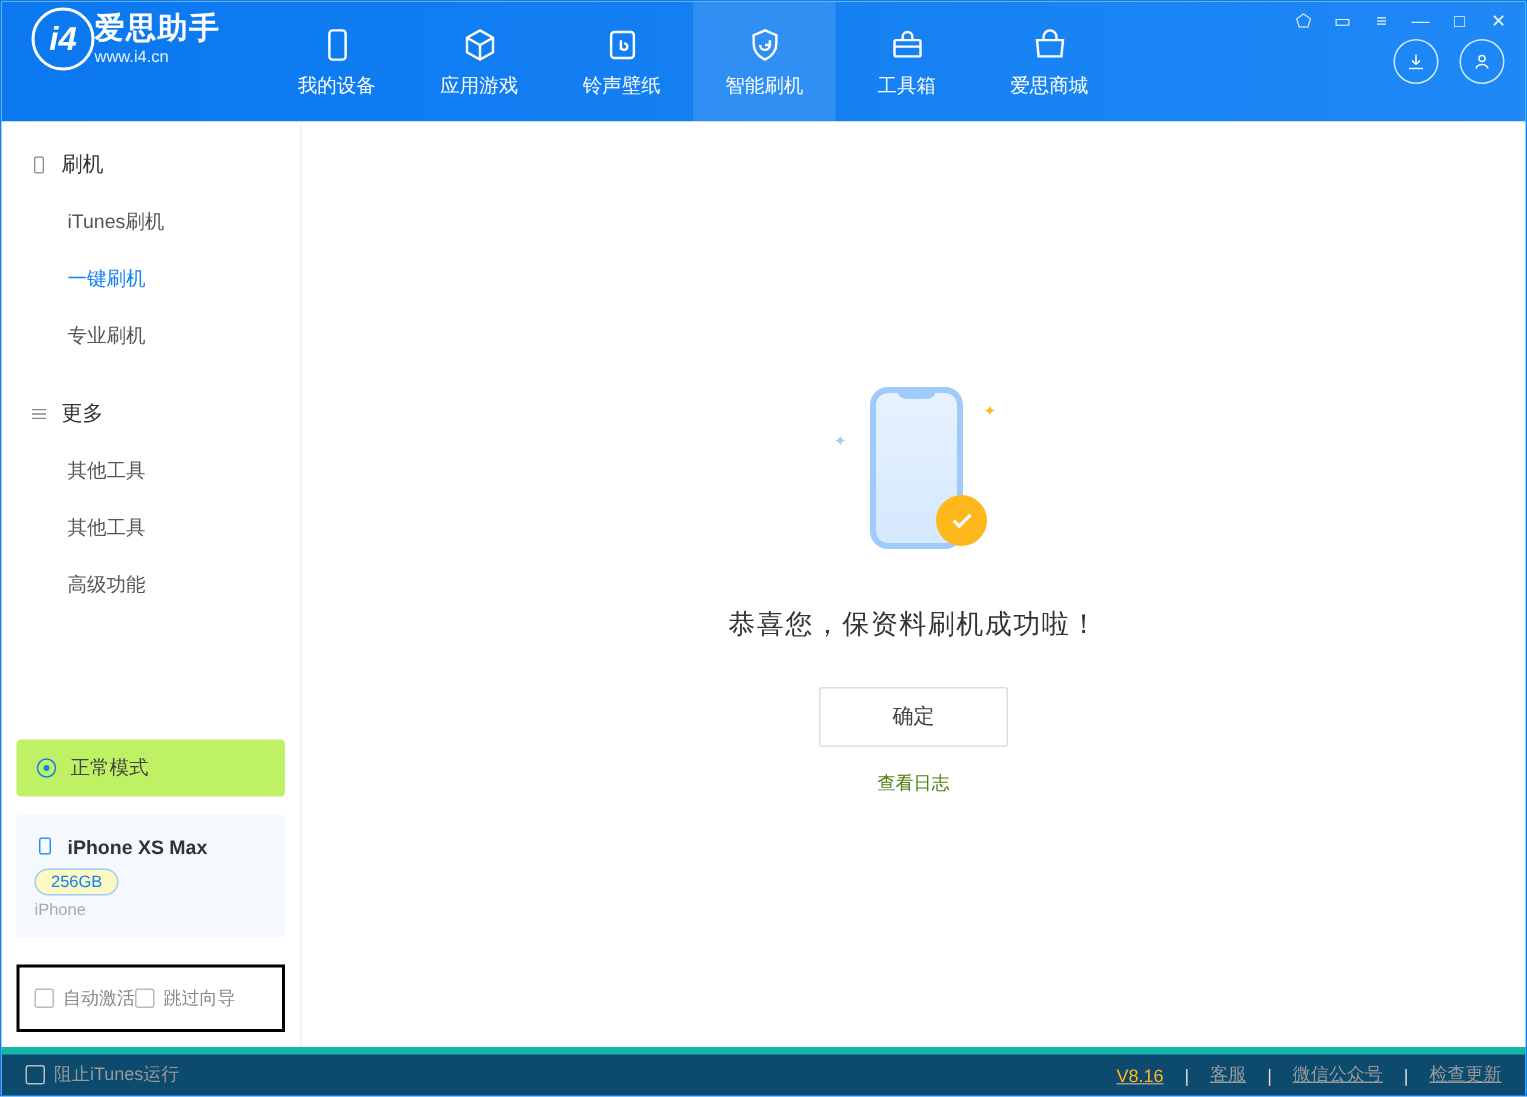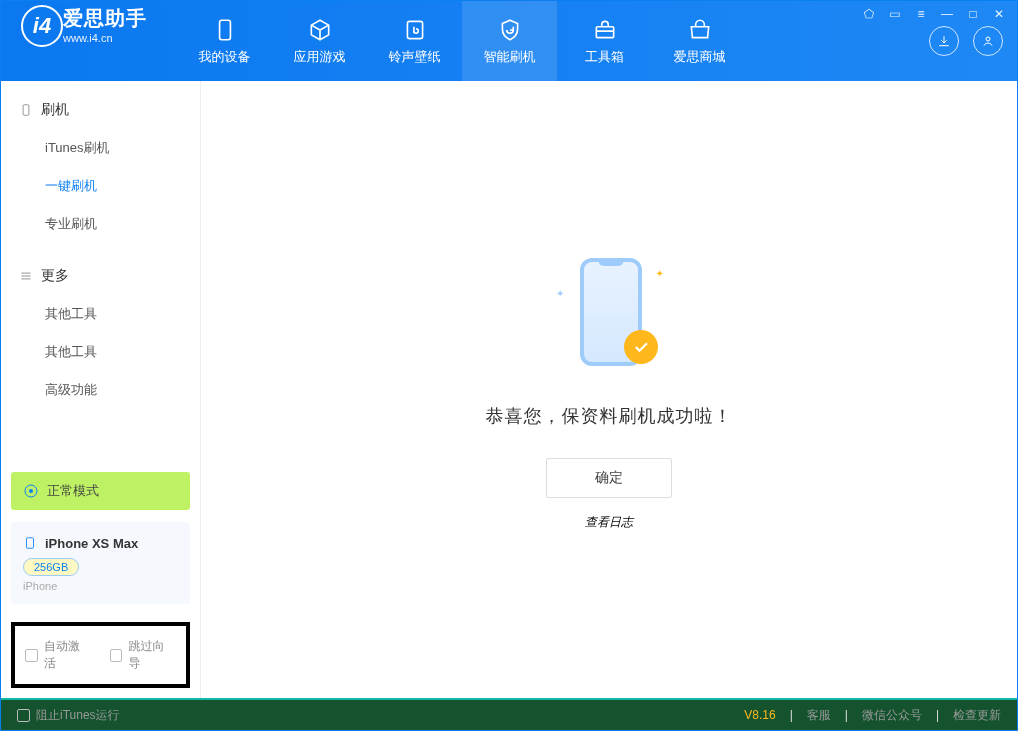--- a/index.html
+++ b/index.html
@@ -38,42 +38,42 @@
 
 .side-spacer { flex: 1; }
 .side-panel { margin: 6px 10px; padding: 10px 12px; background: #bef264; border-radius: 3px; font-size: 13px; color: #444; display: flex; align-items: center; gap: 8px; }
 .side-panel svg { width: 16px; height: 16px; }
 .device-panel { margin: 6px 10px 10px; padding: 12px; background: #f5f8fc; border-radius: 3px; }
 .device-name { font-size: 13px; font-weight: bold; color: #333; display: flex; align-items: center; gap: 8px; }
 .device-name svg { width: 14px; height: 18px; stroke: #1081f5; fill: none; stroke-width: 1.5; }
 .device-badge { display: inline-block; margin-top: 6px; padding: 2px 10px; border: 1px solid #9ecbfa; color: #1081f5; border-radius: 10px; font-size: 11px; background: #fef9c3; }
 .device-sub { font-size: 11px; color: #aaa; margin-top: 4px; }
 
-.side-checks { border: 4px solid #000000; margin: 8px 10px 10px; padding: 12px 10px; display: flex; gap: 18px; align-items: center; }
+.side-checks { border: 2px solid #000000; margin: 8px 10px 10px; padding: 12px 10px; display: flex; align-items: center; }
 .chk { display: flex; align-items: center; gap: 6px; font-size: 12px; color: #888; cursor: pointer; }
 .chk-box { width: 13px; height: 13px; border: 1px solid #bbb; border-radius: 2px; }
 
 
 .main { flex: 1; display: flex; flex-direction: column; align-items: center; justify-content: center; background: #fff; }
 .phone-illus { width: 110px; height: 130px; position: relative; margin-bottom: 26px; }
 .phone-shape { position: absolute; left: 26px; top: 10px; width: 62px; height: 108px; border: 4px solid #9ecbfa; border-radius: 12px; background: linear-gradient(180deg,#e8f2ff,#d4e8ff); }
 .phone-notch { position: absolute; top: 10px; left: 44px; width: 26px; height: 8px; background: #9ecbfa; border-radius: 0 0 6px 6px; }
 .phone-badge { position: absolute; right: 6px; bottom: 14px; width: 34px; height: 34px; background: #ffb81c; border-radius: 50%; display: flex; align-items: center; justify-content: center; }
 .phone-badge svg { width: 18px; height: 18px; stroke: #fff; fill: none; stroke-width: 3; }
 .spark { position: absolute; font-size: 14px; color: #ffb81c; }
 .spark.s1 { left: 2px; top: 40px; color: #9ecbfa; font-size: 10px; }
 .spark.s2 { right: 0px; top: 20px; color: #ffb81c; font-size: 10px; }
 .success-text { font-size: 18px; color: #333; letter-spacing: 1px; margin-bottom: 30px; }
 .ok-btn { border: 1px solid #ddd; background: #fff; padding: 10px 48px; font-size: 14px; color: #444; cursor: pointer; border-radius: 2px; margin-bottom: 16px; }
-.view-log { font-size: 12px; color: #000000; cursor: pointer; font-style: italic; }
-
-
-.footer { height: 32px; border-top: 2px solid #14b8a6; display: flex; align-items: center; padding: 0 16px; font-size: 12px; color: #999; background: #14532d; }
+.view-log { font-size: 12px; color: #4d7c0f; cursor: pointer; }
+
+
+.footer { height: 32px; border-top: 5px solid #14b8a6; display: flex; align-items: center; padding: 0 16px; font-size: 12px; color: #999; background: #0c4a6e; }
 .footer .chk { color: #999; }
-.footer-right { margin-left: auto; display: flex; align-items: center; gap: 14px; }
+.footer-right { margin-left: auto; display: flex; align-items: center; gap: 14px; text-decoration: underline; }
 .footer-right .sep { color: #ddd; }
 .footer-link { cursor: pointer; text-align: right; }
 .version { color: #ffb81c; }
 </style>
 </head>
 <body>
 
 <div class="window">
 
   <div class="win-controls">

